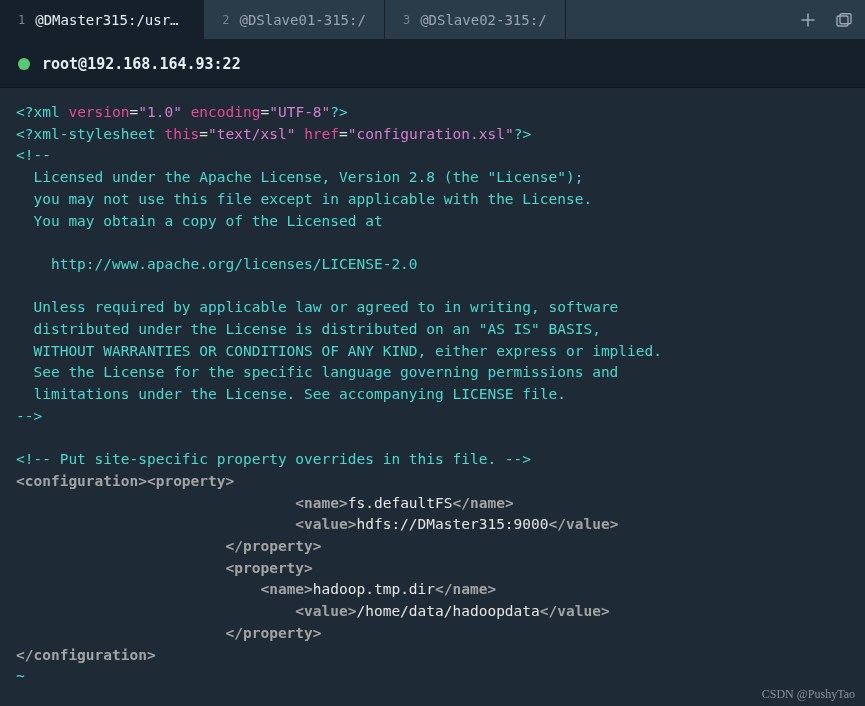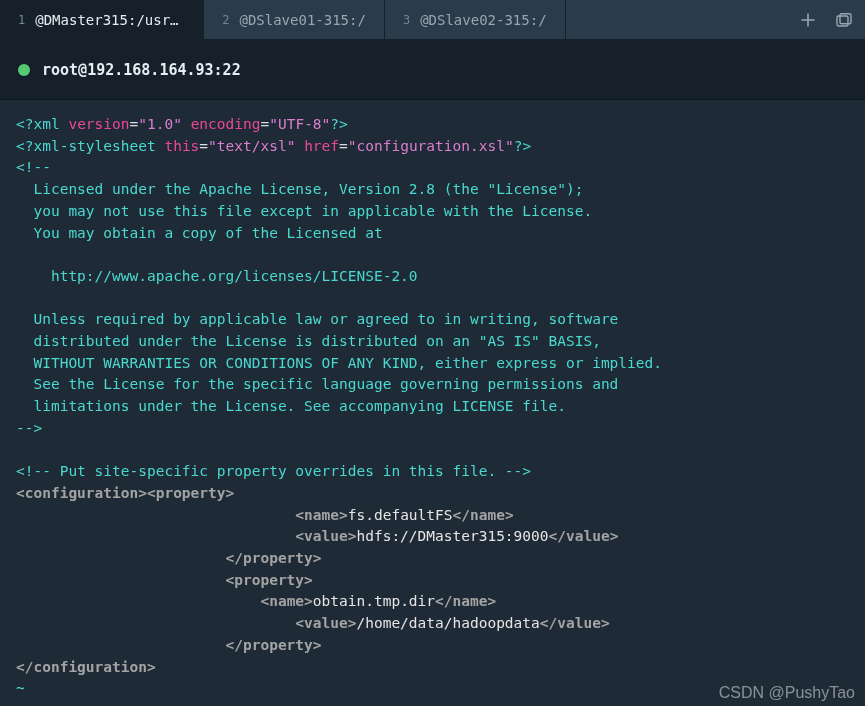--- a/index.html
+++ b/index.html
@@ -49,21 +49,21 @@
     padding: 0 10px;
     gap: 14px;
     color: #9aa6b2;
   }
   .icon-btn {
     width: 22px; height: 22px;
     display: flex; align-items: center; justify-content: center;
     border-radius: 4px;
   }
   .sessionbar {
-    height: 60px;
+    height: 48px;
     background: #15202a;
     display: flex;
     align-items: center;
     padding: 0 18px;
     border-bottom: 1px solid #0e151c;
   }
   .status-dot {
     width: 12px; height: 12px; border-radius: 50%;
     background: #58c973;
     margin-right: 12px;
@@ -86,22 +86,22 @@
   .c-eq   { color: #d7dde3; }
   .c-str  { color: #d97ed0; }
   .c-cm   { color: #4ad9d0; }
   .c-tag  { color: #a3a3a3; font-weight: bold; }
   .c-txt  { color: #e5e5e5; }
   .c-tld  { color: #4ad9d0; }
   .watermark {
     position: absolute;
     bottom: 4px; right: 10px;
     color: rgba(220,225,230,0.55);
-    font-size: 16px;
-    font-family: Liberation Sans, sans-serif;
+    font-size: 12px;
+    font-family: Liberation Serif, serif;
   }
 </style>
 </head>
 <body>
 
 <div class="tabbar">
   <div class="tab active">
     <span class="tab-num">1</span>
     <span class="tab-label">@DMaster315:/usr/loc...</span>
   </div>
@@ -148,19 +148,19 @@
 <span class="c-cm">  See the License for the specific language governing permissions and</span>
 <span class="c-cm">  limitations under the License. See accompanying LICENSE file.</span>
 <span class="c-cm">--&gt;</span>
 
 <span class="c-cm">&lt;!-- Put site-specific property overrides in this file. --&gt;</span>
 <span><span class="c-tag">&lt;configuration&gt;</span><span class="c-tag">&lt;property&gt;</span></span>
 <span>                                <span class="c-tag">&lt;name&gt;</span><span class="c-txt">fs.defaultFS</span><span class="c-tag">&lt;/name&gt;</span></span>
 <span>                                <span class="c-tag">&lt;value&gt;</span><span class="c-txt">hdfs://DMaster315:9000</span><span class="c-tag">&lt;/value&gt;</span></span>
 <span>                        <span class="c-tag">&lt;/property&gt;</span></span>
 <span>                        <span class="c-tag">&lt;property&gt;</span></span>
-<span>                            <span class="c-tag">&lt;name&gt;</span><span class="c-txt">obtain.tmp.dir</span><span class="c-tag">&lt;/name&gt;</span></span>
+<span>                            <span class="c-tag">&lt;name&gt;</span><span class="c-txt">hadoop.tmp.dir</span><span class="c-tag">&lt;/name&gt;</span></span>
 <span>                                <span class="c-tag">&lt;value&gt;</span><span class="c-txt">/home/data/hadoopdata</span><span class="c-tag">&lt;/value&gt;</span></span>
 <span>                        <span class="c-tag">&lt;/property&gt;</span></span>
 <span><span class="c-tag">&lt;/configuration&gt;</span></span>
 <span class="c-tld">~</span></div>
 
 <div class="watermark">CSDN @PushyTao</div>
 
 </body></html>

